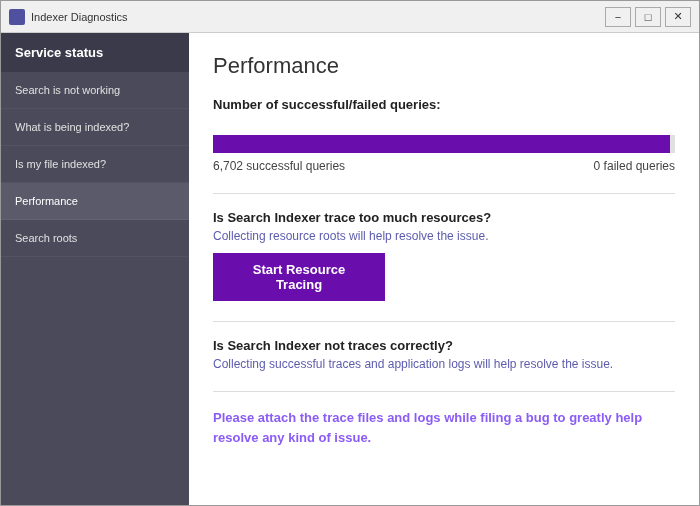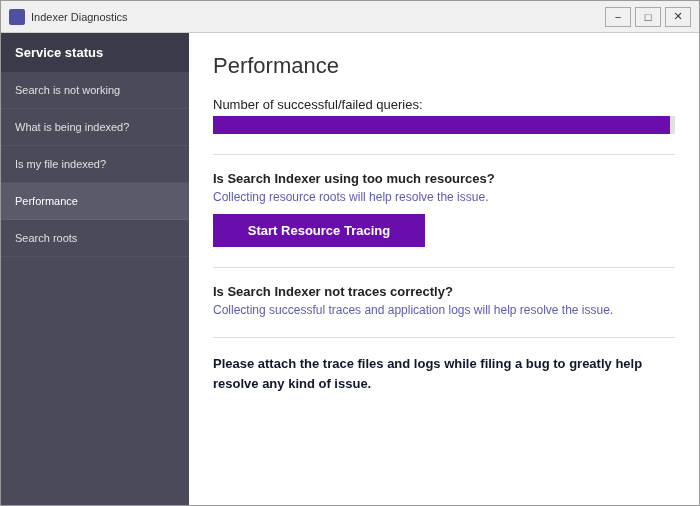--- a/index.html
+++ b/index.html
@@ -101,23 +101,23 @@
       font-size: 22px;
       color: #333;
       font-weight: 300;
       margin-bottom: 18px;
     }
     .section {
       margin-bottom: 20px;
     }
     .section-label {
       font-size: 13px;
-      font-weight: 400;
+      font-weight: 700;
       color: #222;
-      margin-bottom: 4px;
+      margin-bottom: 23px;
     }
     .progress-bar-container {
       width: 100%;
       height: 18px;
       background: #e0e0e0;
       margin-bottom: 6px;
     }
     .progress-bar-fill {
       height: 100%;
       background: #6a0dad;
@@ -142,26 +142,26 @@
     }
     .btn-purple {
       background: #6a0dad;
       color: #ffffff;
       border: none;
       padding: 9px 20px;
       font-size: 13px;
       font-weight: 600;
       cursor: pointer;
       display: block;
-      width: 212px;
+      width: 172px;
       margin-bottom: 10px;
     }
     .note-text {
       font-size: 13px;
-      color: #0f172a;
+      color: #8b5cf6;
       font-weight: 600;
       margin-bottom: 8px;
       line-height: 1.5;
     }
     .divider {
       border: none;
       border-top: 1px solid #ddd;
       margin: 16px 0;
     }
   </style>
@@ -192,26 +192,30 @@
     </div>
 
     <div class="main-content">
       <div class="page-title">Performance</div>
 
       <div class="section">
         <div class="section-label">Number of successful/failed queries:</div>
         <div class="progress-bar-container">
           <div class="progress-bar-fill" style="width: 99%"></div>
         </div>
+        <div class="query-stats">
+          <span>6,702 successful queries</span>
+          <span>0 failed queries</span>
+        </div>
       </div>
 
       <hr class="divider">
 
       <div class="section">
-        <div class="section-question">Is Search Indexer using too much resources?</div>
+        <div class="section-question">Is Search Indexer trace too much resources?</div>
         <div class="section-desc">Collecting resource roots will help resolve the issue.</div>
         <button class="btn-purple">Start Resource Tracing</button>
       </div>
 
       <hr class="divider">
 
       <div class="section">
         <div class="section-question">Is Search Indexer not traces correctly?</div>
         <div class="section-desc">Collecting successful traces and application logs will help resolve the issue.</div>
       </div>

